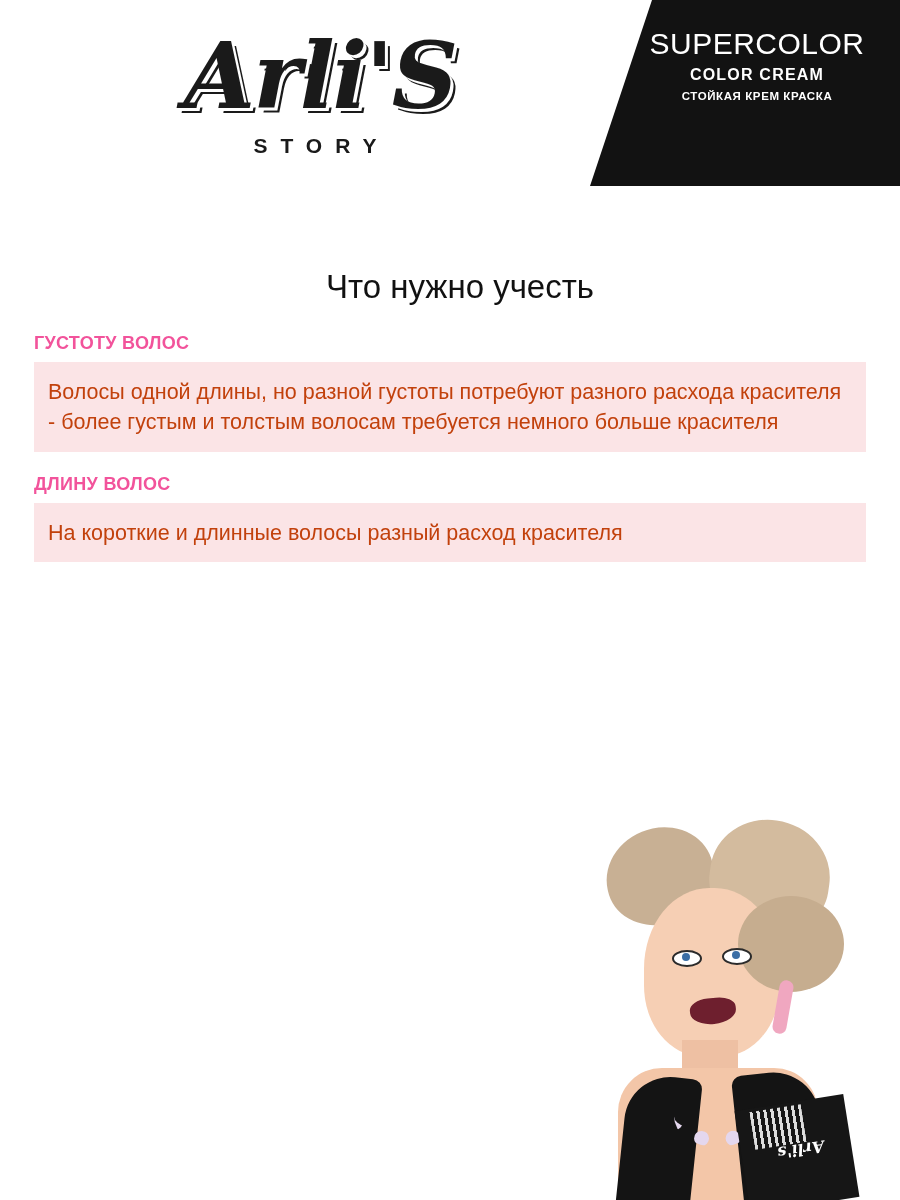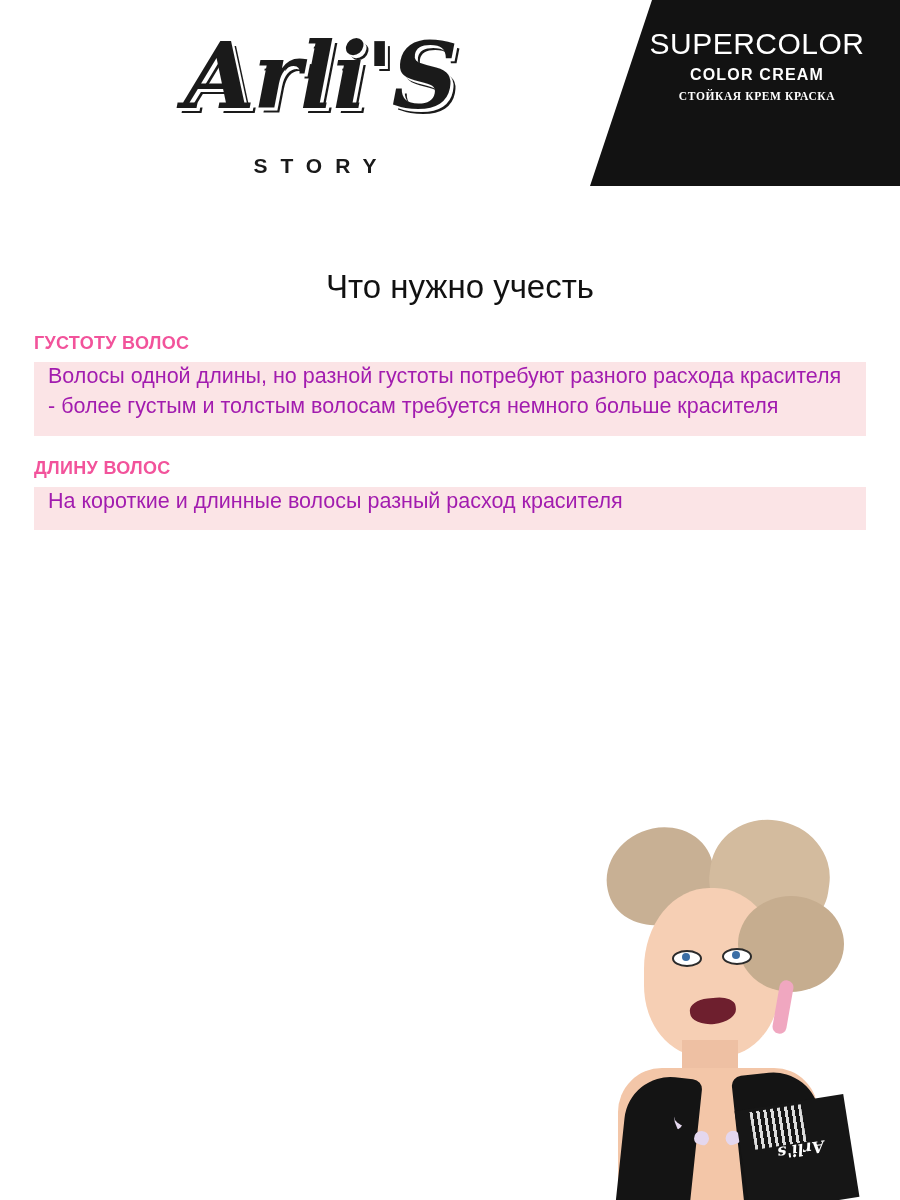--- a/index.html
+++ b/index.html
@@ -50,21 +50,20 @@
     font-size: 16px;
     font-weight: bold;
     letter-spacing: 1.2px;
     margin-top: 6px;
   }
   .brand-badge .bb-sub2 {
     font-size: 11.5px;
     font-weight: bold;
     letter-spacing: 0.6px;
     margin-top: 6px;
-    font-family: Liberation Serif, serif;
   }
 
   .logo-wrap {
     position: absolute;
     left: 0;
     top: 24px;
     width: 640px;
     text-align: center;
   }
   .logo-main {
@@ -74,21 +73,21 @@
     font-weight: bold;
     color: #1a1a1a;
     letter-spacing: -2px;
     line-height: 1.15;
     text-shadow:
        3px 3px 0 #ffffff,
        5px 5px 0 #1a1a1a,
       -1px -1px 0 #ffffff;
   }
   .logo-sub {
-    margin-top: 24px;
+    margin-top: 4px;
     font-size: 21px;
     font-weight: bold;
     letter-spacing: 13px;
     color: #1a1a1a;
     padding-left: 3px;
   }
 
   
   .title-block {
     margin-top: 16px;
@@ -115,24 +114,24 @@
   .section-heading {
     color: #f2539b;
     font-size: 18px;
     font-weight: bold;
     letter-spacing: 0.3px;
     margin: 0 0 8px 0;
     text-transform: uppercase;
   }
   .section-body {
     background: #fbe4e6;
-    padding: 0 14px 14px 14px;
+    padding: 16px 14px 14px 14px;
     font-size: 21.5px;
     line-height: 1.38;
-    color: #a21caf;
+    color: #c2410c;
   }
   .section-body p { margin: 0; }
 
   
   .illustration {
     position: absolute;
     right: 0;
     bottom: 0;
     width: 330px;
     height: 390px;

